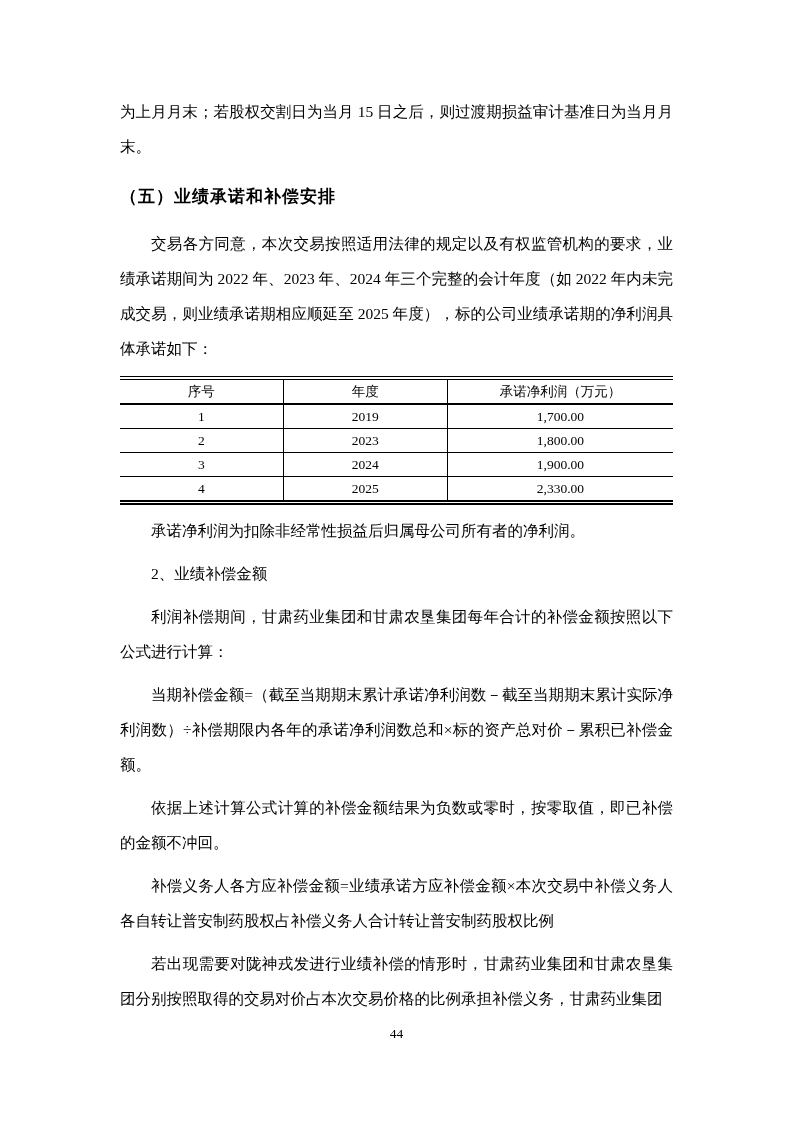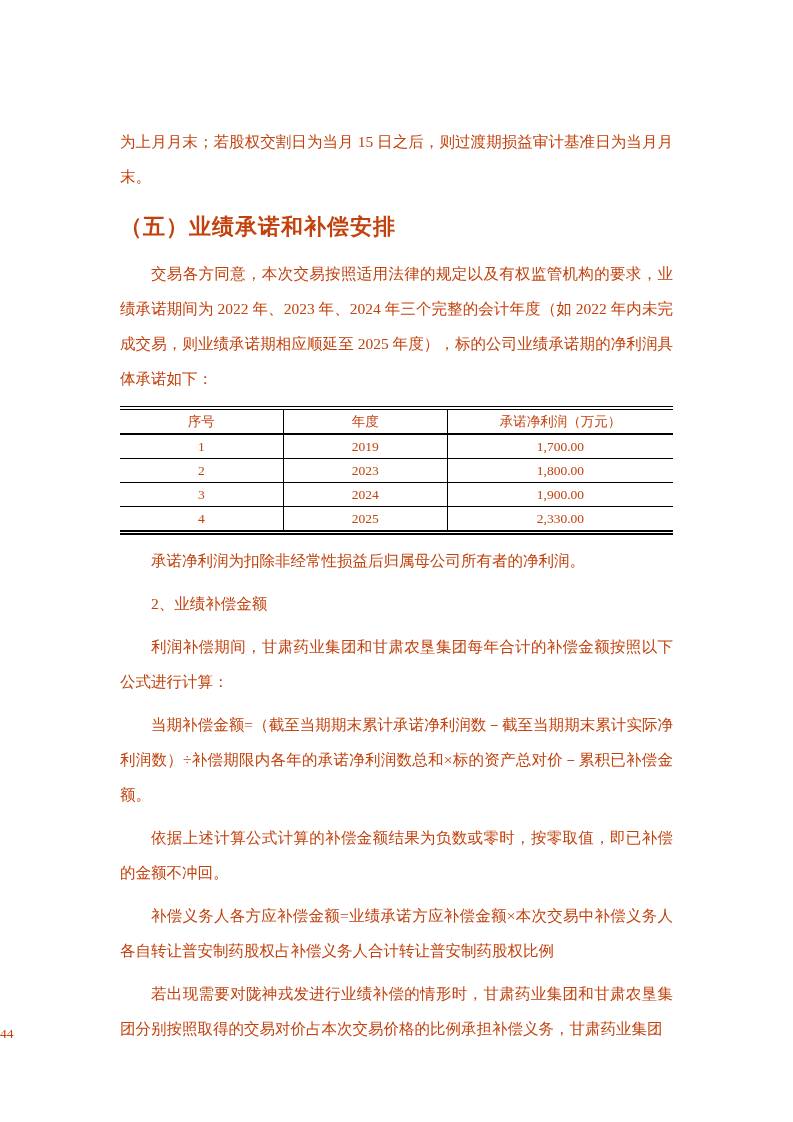--- a/index.html
+++ b/index.html
@@ -6,40 +6,40 @@
     margin: 0;
     padding: 0;
     background: #ffffff;
   }
   .page {
     position: relative;
     width: 793px;
     height: 1122px;
     background: #ffffff;
     box-sizing: border-box;
-    padding: 116px 120px 0 120px;
+    padding: 86px 120px 0 120px;
     font-family: "Liberation Serif", "DejaVu Serif", serif;
-    color: #c2410c;
+    color: #000000;
     overflow: hidden;
   }
   .body-text {
     font-size: 15.5px;
     line-height: 35px;
     text-align: justify;
     margin: 8px 0;
   }
   .indent {
     text-indent: 31px;
   }
   .no-indent {
     text-indent: 0;
   }
   h2.section-heading {
     font-family: "Liberation Sans", "DejaVu Sans", sans-serif;
-    font-size: 22px;
+    font-size: 17px;
     font-weight: bold;
     line-height: 30px;
     margin: 18px 0 14px 0;
     letter-spacing: 1px;
   }
   table.commitment-table {
     width: 553px;
     border-collapse: collapse;
     border-top: 4px double #000;
     border-bottom: 5px double #000;
@@ -70,20 +70,21 @@
     border-left: 1px solid #000;
   }
   .col-index { width: 29.5%; }
   .col-year  { width: 29.7%; }
   .col-profit{ width: 40.8%; }
   .page-number {
     position: absolute;
     left: 0;
     right: 0;
     top: 1026px;
+    text-align: center;
     font-size: 13.5px;
   }
 </style>
 </head>
 <body>
 
 <div class="page">
 
   <p class="body-text no-indent">为上月月末；若股权交割日为当月 15 日之后，则过渡期损益审计基准日为当月月末。</p>
 

